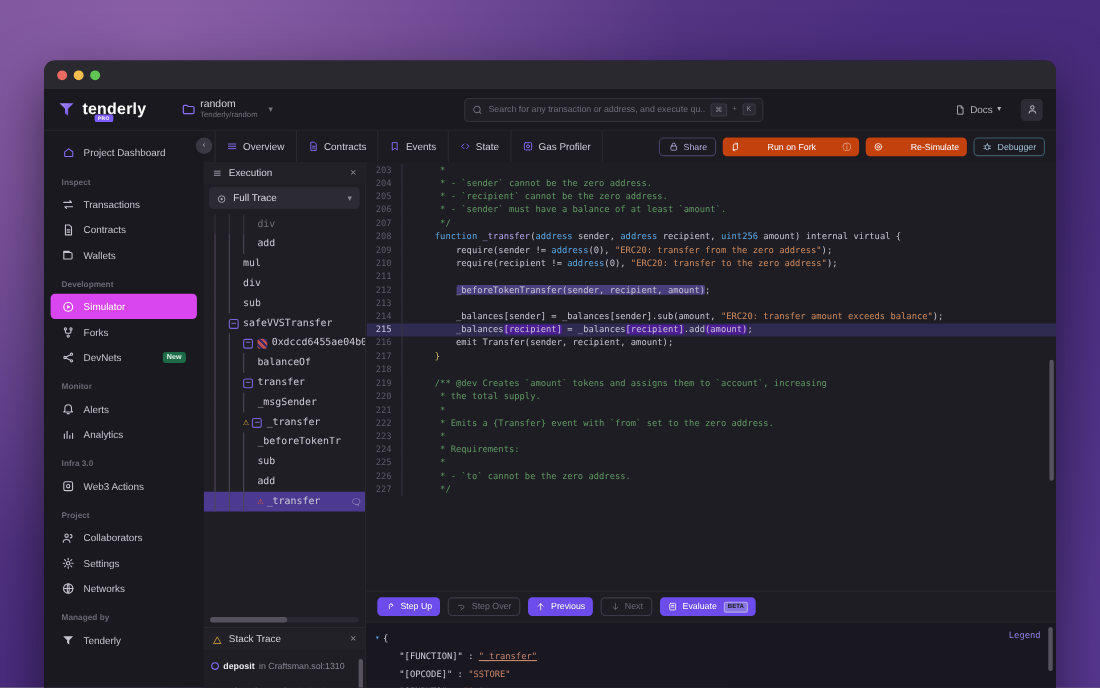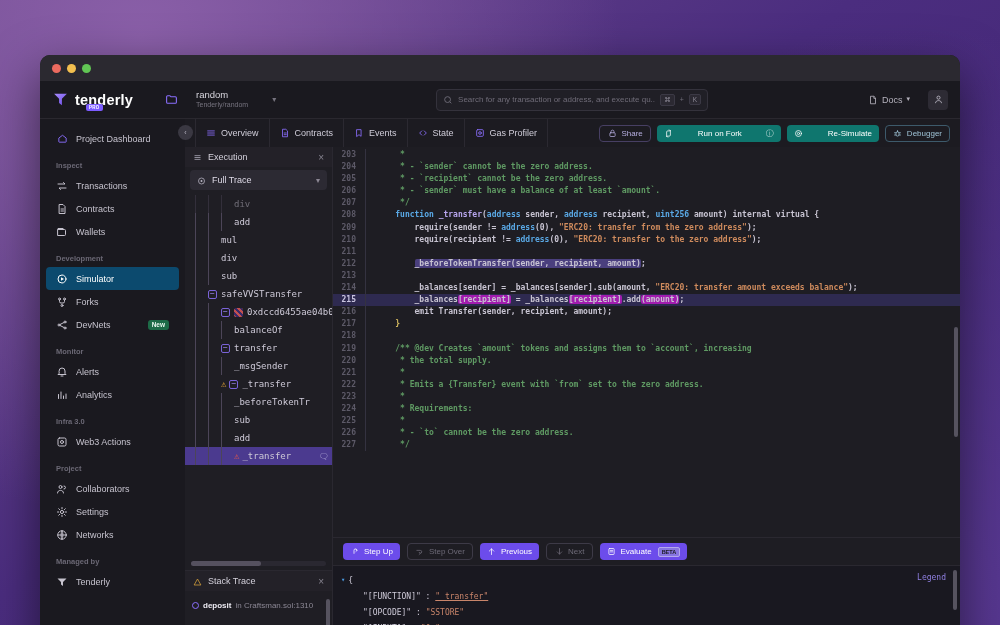--- a/index.html
+++ b/index.html
@@ -25,21 +25,21 @@
   .titlebar { height: 26px; background: #2b2930; display: flex; align-items: center; padding-left: 12px; gap: 6px; }
   .dot { width: 9px; height: 9px; border-radius: 50%; }
   .dot.r { background: #ec6a5f; } .dot.y { background: #f3bf4f; } .dot.g { background: #61c554; }
 
   
   .topbar { height: 38px; background: #1a191f; display: flex; align-items: center; padding: 0 12px; gap: 10px; border-bottom: 1px solid #2a282f; }
   .logo { display: flex; align-items: center; gap: 6px; position: relative; }
   .logo-mark { width: 17px; height: 17px; }
   .logo-text { color: #fff; font-size: 14.5px; font-weight: 700; letter-spacing: .2px; }
   .pro-badge { position: absolute; left: 34px; top: 13px; background: #7c5cff; color: #fff; font-size: 4.5px; font-weight: 700; padding: 1px 3px; border-radius: 2px; letter-spacing: .3px; }
-  .project { display: flex; align-items: center; gap: 18px; margin-left: 22px; }
+  .project { display: flex; align-items: center; gap: 4px; margin-left: 22px; }
   .project-ico { color: #8b6fff; display: flex; }
   .project-txt { line-height: 1.15; }
   .project-name { color: #d8d6de; font-size: 9.5px; }
   .project-sub { color: #76737f; font-size: 7px; }
   .chev { color: #76737f; font-size: 8px; margin-left: 6px; }
 
   .searchwrap { flex: 1; display: flex; justify-content: center; }
   .search { width: 272px; height: 22px; background: #201f26; border: 1px solid #34323c; border-radius: 4px;
             display: flex; align-items: center; padding: 0 6px; gap: 5px; }
   .search-ph { color: #6f6c78; font-size: 8px; flex: 1; white-space: nowrap; overflow: hidden; }
@@ -48,40 +48,40 @@
 
   .docs { display: flex; align-items: flex-start; gap: 4px; color: #b4b1bc; font-size: 9px; }
   .avatar-btn { width: 20px; height: 20px; background: #2d2b34; border-radius: 4px; display: flex; align-items: center; justify-content: center; margin-left: 8px; }
 
   
   .bodywrap { display: flex; height: 591px; }
 
   
   .sidebar { width: 145px; background: #1a191f; padding: 8px 0 0 0; flex-shrink: 0; }
   .nav-item { display: flex; align-items: center; gap: 8px; height: 23px; padding: 0 10px; margin: 0 6px; border-radius: 4px; color: #c6c3ce; font-size: 9px; }
-  .nav-item.active { background: #0c4a6e; color: #fff; }
+  .nav-item.active { background: #d946ef; color: #fff; }
   .nav-icon { width: 12px; height: 12px; display: flex; align-items: center; justify-content: center; color: #8b6fff; flex-shrink: 0; }
   .nav-item.active .nav-icon { color: #fff; }
   .nav-label { flex: 1; white-space: nowrap; }
   .section-label { color: #6b6875; font-size: 7.5px; font-weight: 700; padding: 11px 16px 4px; }
   .pill-new { background: #1d6b47; color: #e8f6ee; font-size: 6.5px; font-weight: 700; padding: 1.5px 4px; border-radius: 3px; }
 
   
   .main { flex: 1; background: #1c1b21; display: flex; flex-direction: column; position: relative; }
   .collapse-btn { position: absolute; left: -7px; top: 6px; width: 15px; height: 15px; border-radius: 50%;
                   background: #3a3842; color: #b9b6c2; font-size: 7px; display: flex; align-items: center; justify-content: center; z-index: 20; }
 
   .tabbar { height: 28px; display: flex; align-items: stretch; padding-left: 10px; gap: 0; background: #1c1b21; }
   .tab { display: flex; align-items: center; gap: 5px; padding: 0 10px; color: #cfccd8; font-size: 9px; border-right: 1px solid #2b2931; }
   .tab:first-child { border-left: 1px solid #2b2931; }
   .tab-ico { color: #8b6fff; display: flex; width: 10px; height: 10px; }
   .actions { margin-left: auto; display: flex; align-items: center; gap: 6px; padding-right: 10px; }
   .btn { display: flex; align-items: center; gap: 4px; height: 17px; padding: 0 7px; border-radius: 4px; font-size: 8px; white-space: nowrap; }
   .btn-ghost { border: 1px solid #473f63; color: #b6aee0; }
-  .btn-primary { background: #0f766e; color: #fff; gap: 24px; }
+  .btn-primary { background: #c2410c; color: #fff; gap: 24px; }
   .btn-outline { border: 1px solid #3d5a6b; color: #9fc3d6; }
   .btn i { font-style: normal; font-size: 8px; }
 
   .content { flex: 1; display: flex; overflow: hidden; }
 
   
   .tracecol { width: 148px; flex-shrink: 0; display: flex; flex-direction: column; background: #1f1e24; border-right: 1px solid #2a2830; }
   .panel-head { height: 20px; display: flex; align-items: center; gap: 6px; padding: 0 8px; background: #232128; }
   .panel-head .ttl { color: #d4d1dc; font-size: 9px; flex: 1; }
   .panel-head .x { color: #86838f; font-size: 10px; }
@@ -114,35 +114,35 @@
   .stacklist { flex: 1; overflow: hidden; padding-top: 3px; position: relative; }
   .srow { display: flex; align-items: center; gap: 4px; height: 23px; padding: 0 7px; font-size: 8px; color: #b3afbd; white-space: nowrap; }
   .arrow { color: #8b6fff; font-size: 9px; }
   .circ { width: 7px; height: 7px; border: 1.2px solid #8b6fff; border-radius: 50%; }
   .sfn { color: #eceaf2; font-weight: 700; }
   .sin { color: #8b8794; }
 
   
   .editorcol { flex: 1; display: flex; flex-direction: column; overflow: hidden; background: #1e1d23; position: relative; }
   .code { flex: 1; overflow: hidden; font-family: "DejaVu Sans Mono", monospace; font-size: 8px; line-height: 12.1px; position: relative; padding-top: 2px; }
-  .cline { display: flex; height: 12.1px; align-items: flex-start; font-weight: bold; }
+  .cline { display: flex; height: 12.1px; align-items: flex-start; }
   .cline.hl { background: #2e2a50; }
   .cline.hl .ln { color: #c9c4e0; }
   .ln { width: 32px; text-align: right; padding-right: 9px; color: #5d5a68; flex-shrink: 0; }
   .gut { width: 7px; border-left: 1px solid #343240; align-self: stretch; flex-shrink: 0; }
   .ctext { white-space: pre; padding-left: 4px; color: #c8c4d2; }
   .cm { color: #5f9a63; }
   .kw { color: #5aa9e6; }
   .ty { color: #5aa9e6; }
   .fn { color: #b8a6ee; }
   .st { color: #cf8b5d; }
   .pl { color: #c8c4d2; }
   .br { color: #d4b95e; }
   .hlbox { background: #4a3f7e; border-radius: 2px; }
-  .hlbox2 { background: #a21caf; border-radius: 2px; }
+  .hlbox2 { background: #4c1d95; border-radius: 2px; }
 
   .ctrlbar { height: 28px; display: flex; align-items: center; gap: 7px; padding: 0 10px; background: #1e1d23; border-top: 1px solid #2a2830; }
   .cbtn { display: flex; align-items: center; gap: 4px; height: 17px; padding: 0 7px; border-radius: 4px; font-size: 8px; }
   .cbtn.on { background: #6c4ceb; color: #fff; }
   .cbtn.off { border: 1px solid #3d3a47; color: #6d6a77; }
   .beta { background: #8775e0; color: #1b1a20; font-size: 5.5px; font-weight: 700; padding: 1px 3px; border-radius: 2px; margin-left: 2px; border: 1px solid #b3a8ee; }
 
   
   .jsonpanel { height: 145px; background: #191820; border-top: 1px solid #2a2830; position: relative; overflow: hidden;
                font-family: "DejaVu Sans Mono", monospace; font-size: 8px; padding: 6px 0 0 8px; }

